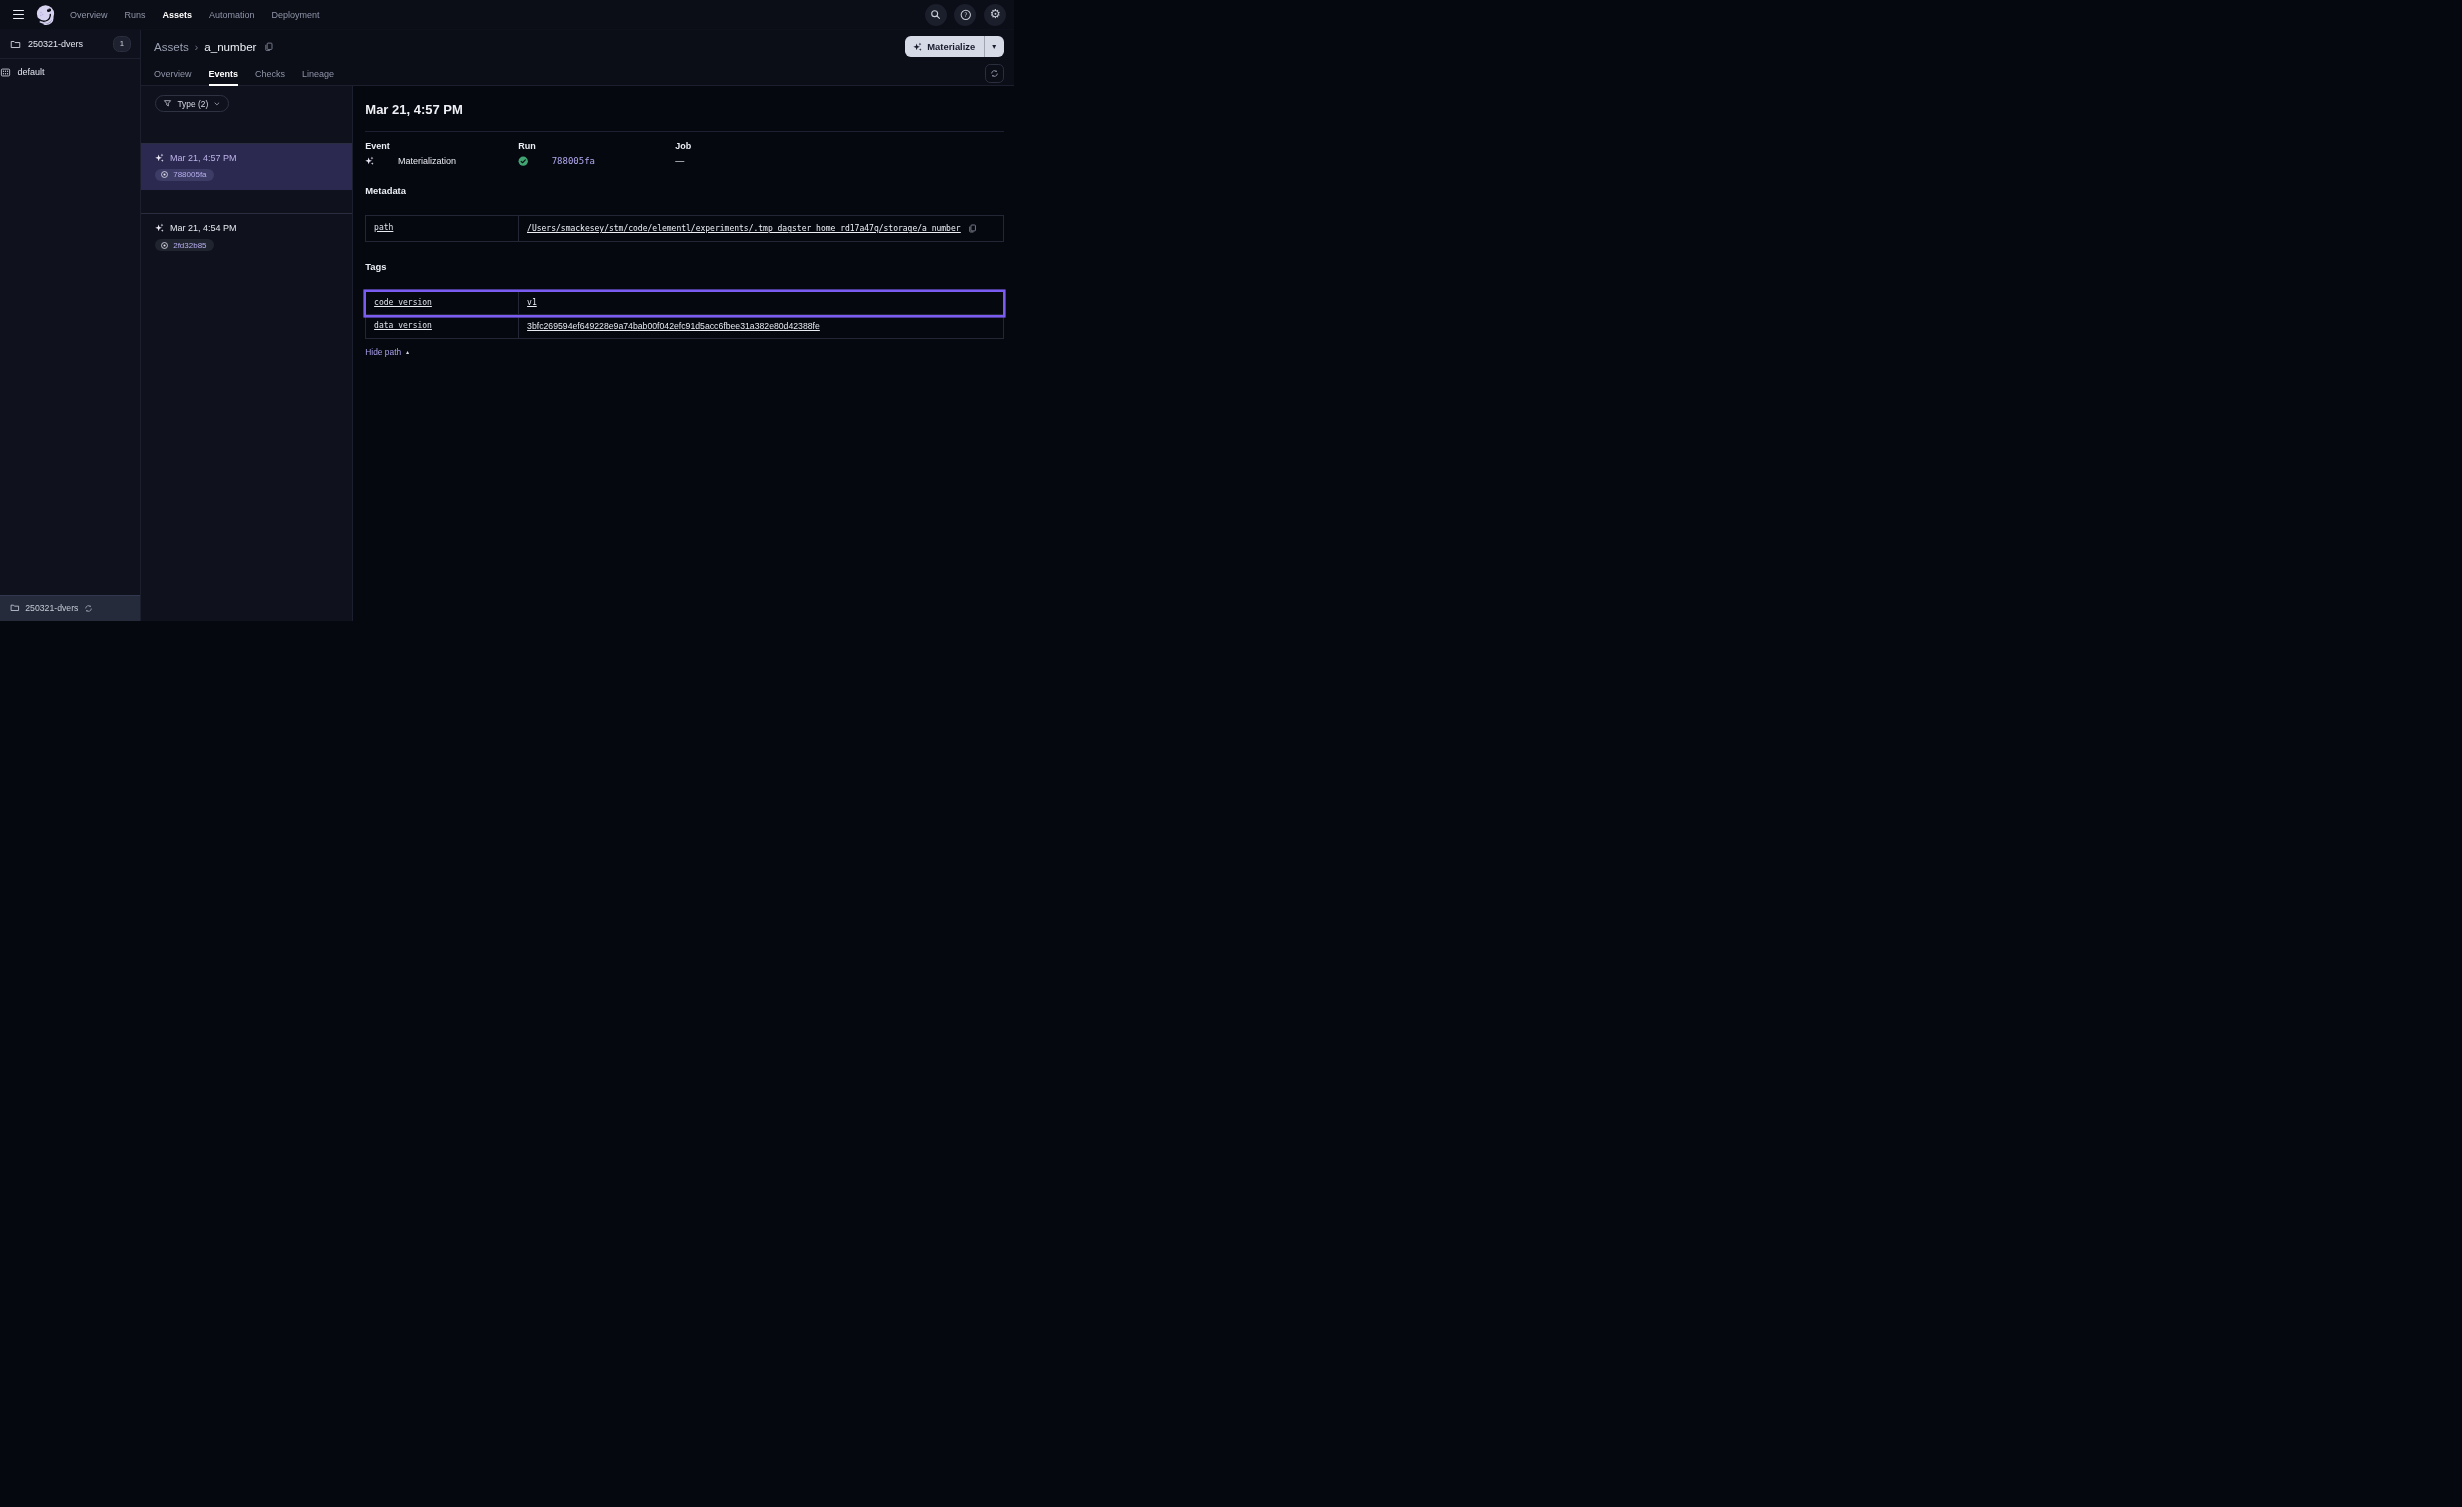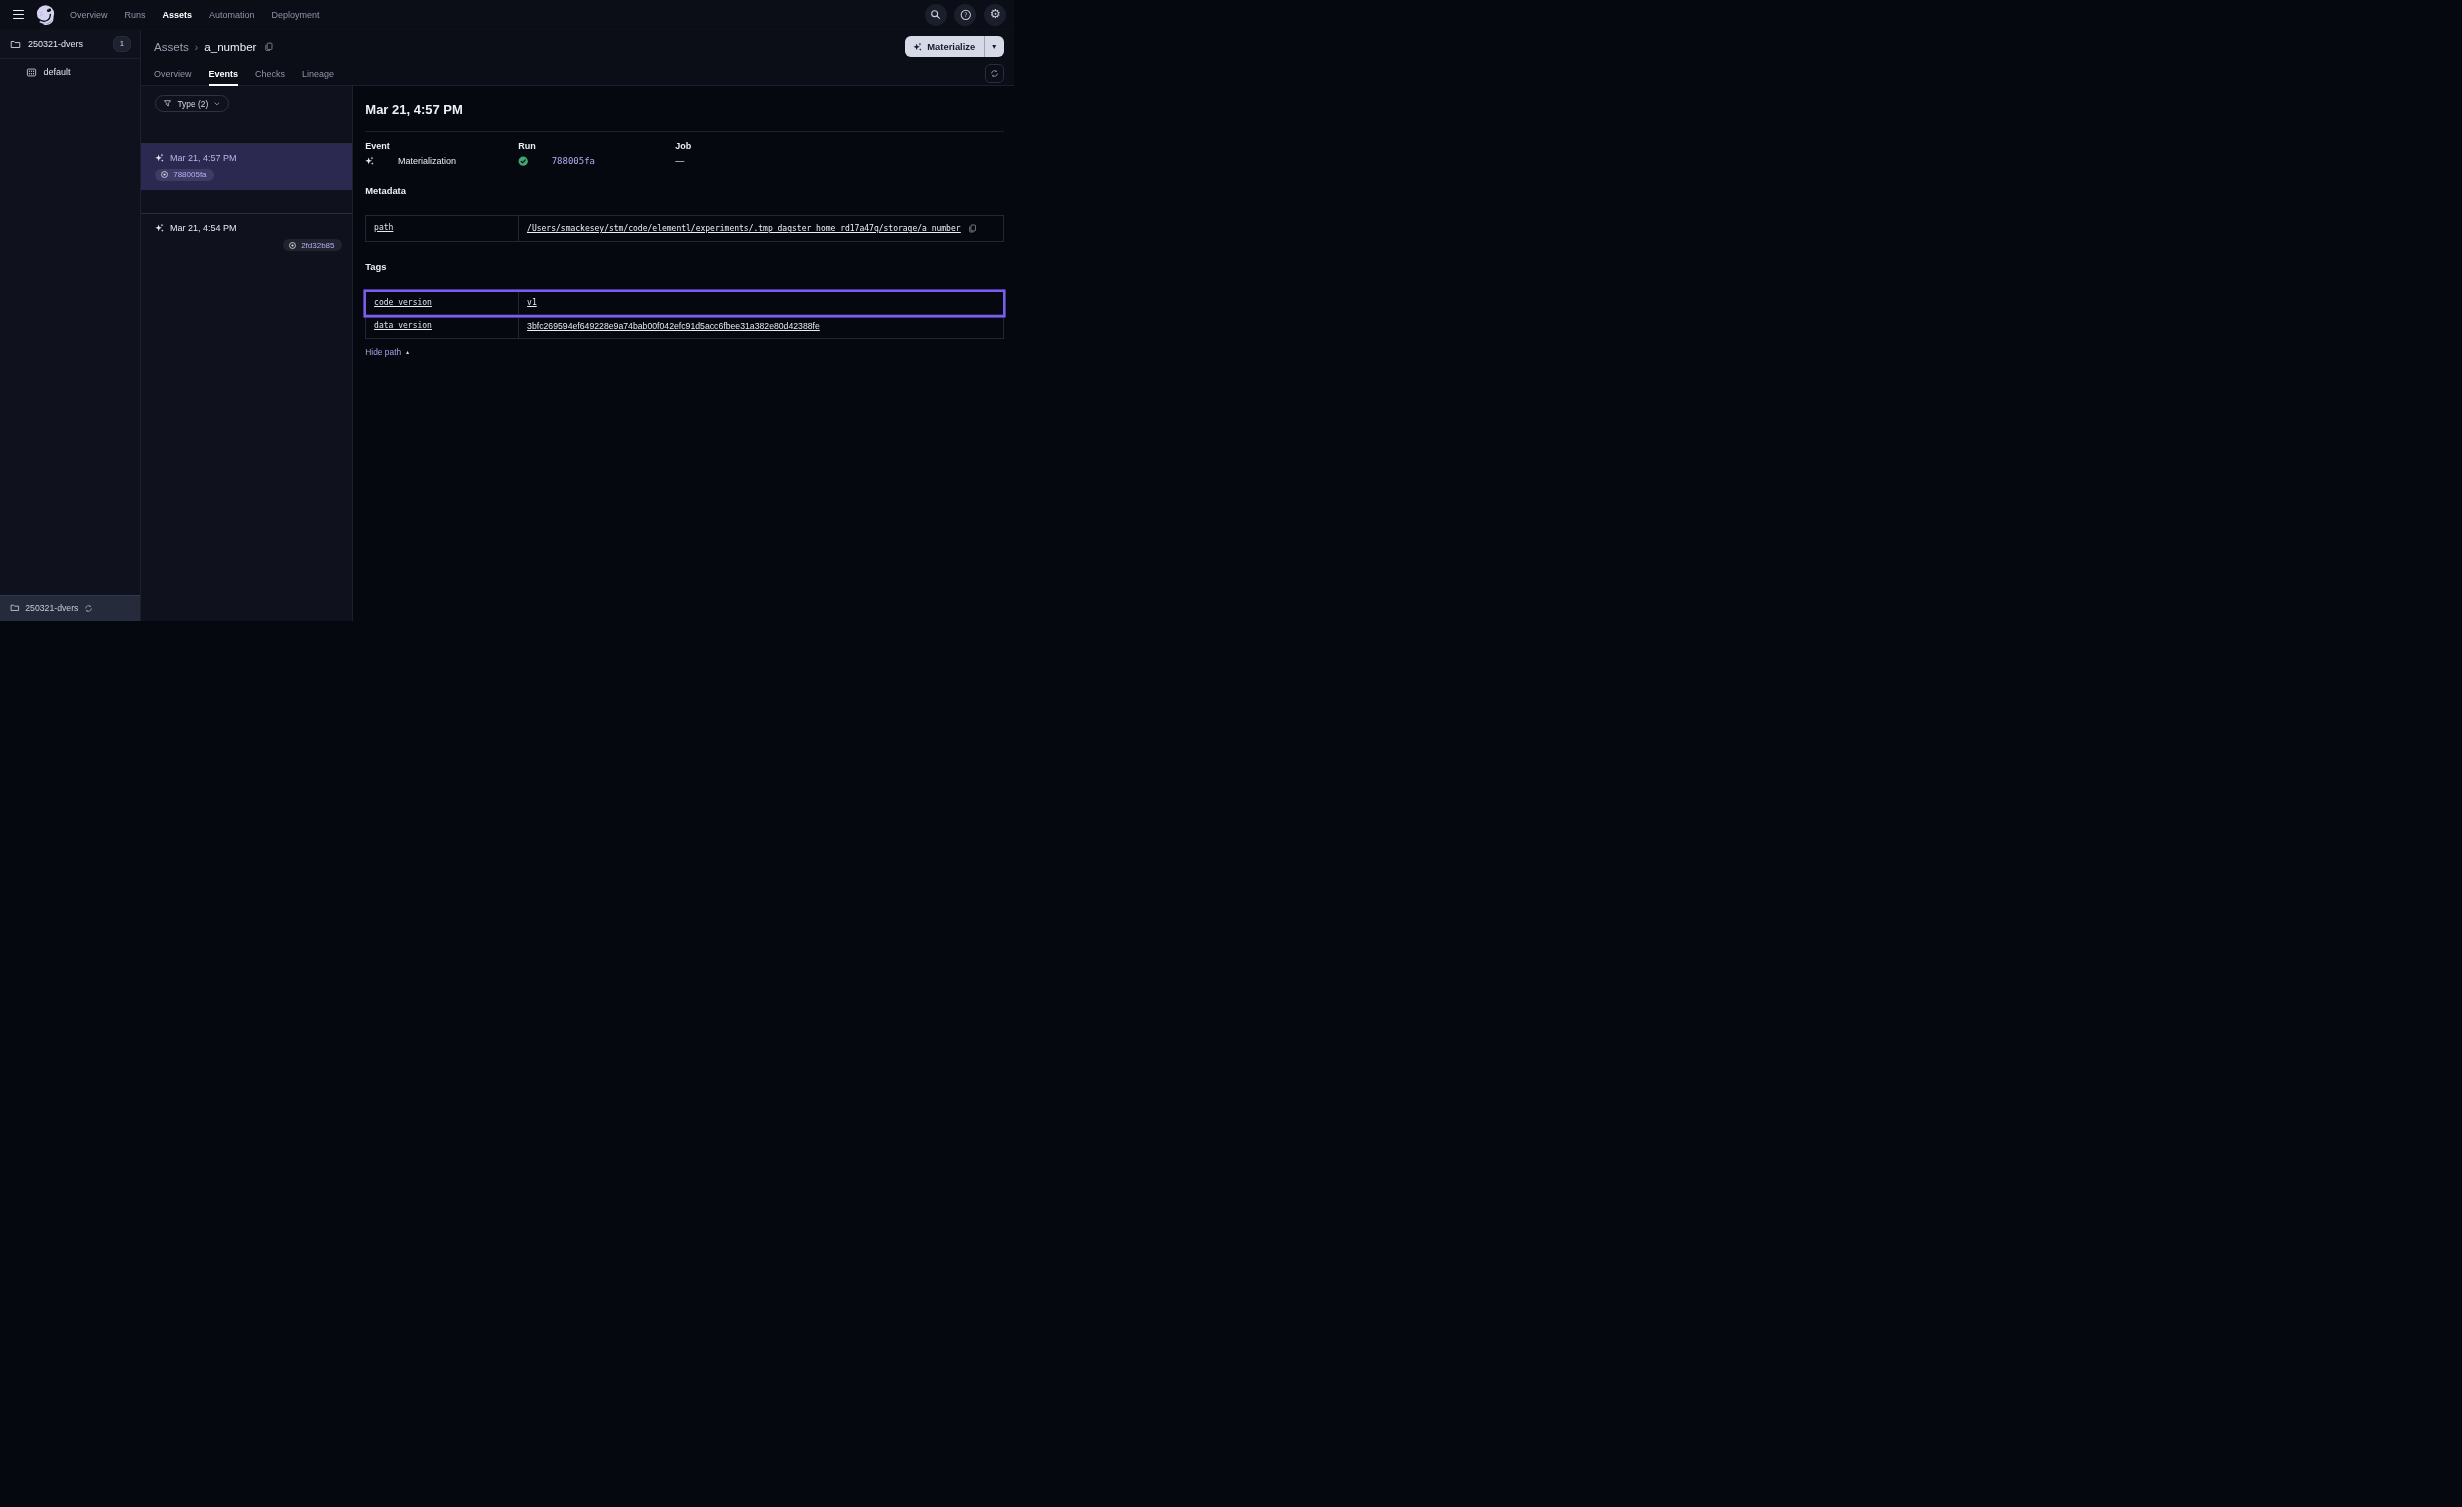--- a/index.html
+++ b/index.html
@@ -38,21 +38,21 @@
   .sidebar { width:141px; background:#0f121d; border-right:0.6px solid #1c1f2e; display:flex; flex-direction:column; }
   .sidebar-group {
     height:29px; display:flex; align-items:center; gap:6.5px; padding:0 9px 0 10.4px;
     border-bottom:0.6px solid #1c1f2e; cursor:pointer; color:#e3e6ee;
   }
   .sidebar-group .grow { flex:1; }
   .count-pill {
     background:#20243340; border:0.6px solid #2a2e3e; color:#cfd3dd; font-size:7.8px;
     background-color:#1d2130; padding:1.9px 5.8px; border-radius:6.5px; line-height:1.2;
   }
-  .sidebar-item { height:26px; display:flex; align-items:center; gap:6.5px; padding:0 26px; cursor:pointer; color:#e3e6ee; }
+  .sidebar-item { height:26px; display:flex; align-items:center; gap:6.5px; padding:0 0; cursor:pointer; color:#e3e6ee; }
   .sidebar-fill { flex:1; }
   .sidebar-footer {
     height:26.5px; background:#262b3b; border-top:0.6px solid #323850; display:flex; align-items:center;
     gap:5.2px; padding:0 10.4px; color:#c6cad6; font-size:8.7px; cursor:pointer;
   }
   .sidebar-footer .sync { color:#9aa0b0; }
 
   
   .main { flex:1; display:flex; flex-direction:column; min-width:0; }
   .main-header { background:#0b0d17; }
@@ -82,21 +82,21 @@
   .events-panel { width:212px; background:#0f121d; border-right:0.6px solid #1c1f2e; display:flex; flex-direction:column;gap:23px; }
   .filter-row { padding:9px 0 8.4px 14.2px; }
   .filter-btn {
     display:inline-flex; align-items:center; gap:5.2px; height:17px; padding:0 7.1px;
     background:transparent; border:0.6px solid #2e3243; border-radius:9px; color:#d7dae2;
     font-size:8.4px; cursor:pointer; font-family:"Liberation Sans",sans-serif;
   }
   .filter-btn .chev { color:#aeb3c0; }
   .event-item { padding:8.4px 10.4px 9px 14.2px; border-top:0.6px solid #21253366; cursor:pointer; }
   .event-item.selected { background:#2b2950; border-top-color:#2a2d3f; }
-  .event-item + .event-item { border-top:0.6px solid #21253366;text-align:right; }
+  .event-item + .event-item { border-top:0.6px solid #21253366; }
   .event-item.selected + .event-item { border-top-color:#2a2d3f; }
   .event-title { display:flex; align-items:center; gap:5.2px; font-size:9px; color:#e7e9f0; }
   .event-item.selected .event-title { color:#bdb4ea; }
   .event-title .spark { color:#e9e7f6; }
   .run-chip {
     margin-top:5.8px; margin-left:0; display:inline-flex; align-items:center; gap:4.5px;
     background:#20242f; border-radius:8.4px; padding:1.9px 7.1px 1.9px 4.5px;
     color:#b7aeee; font-size:8px;
   }
   .event-item.selected .run-chip { background:#3d3c66; }

